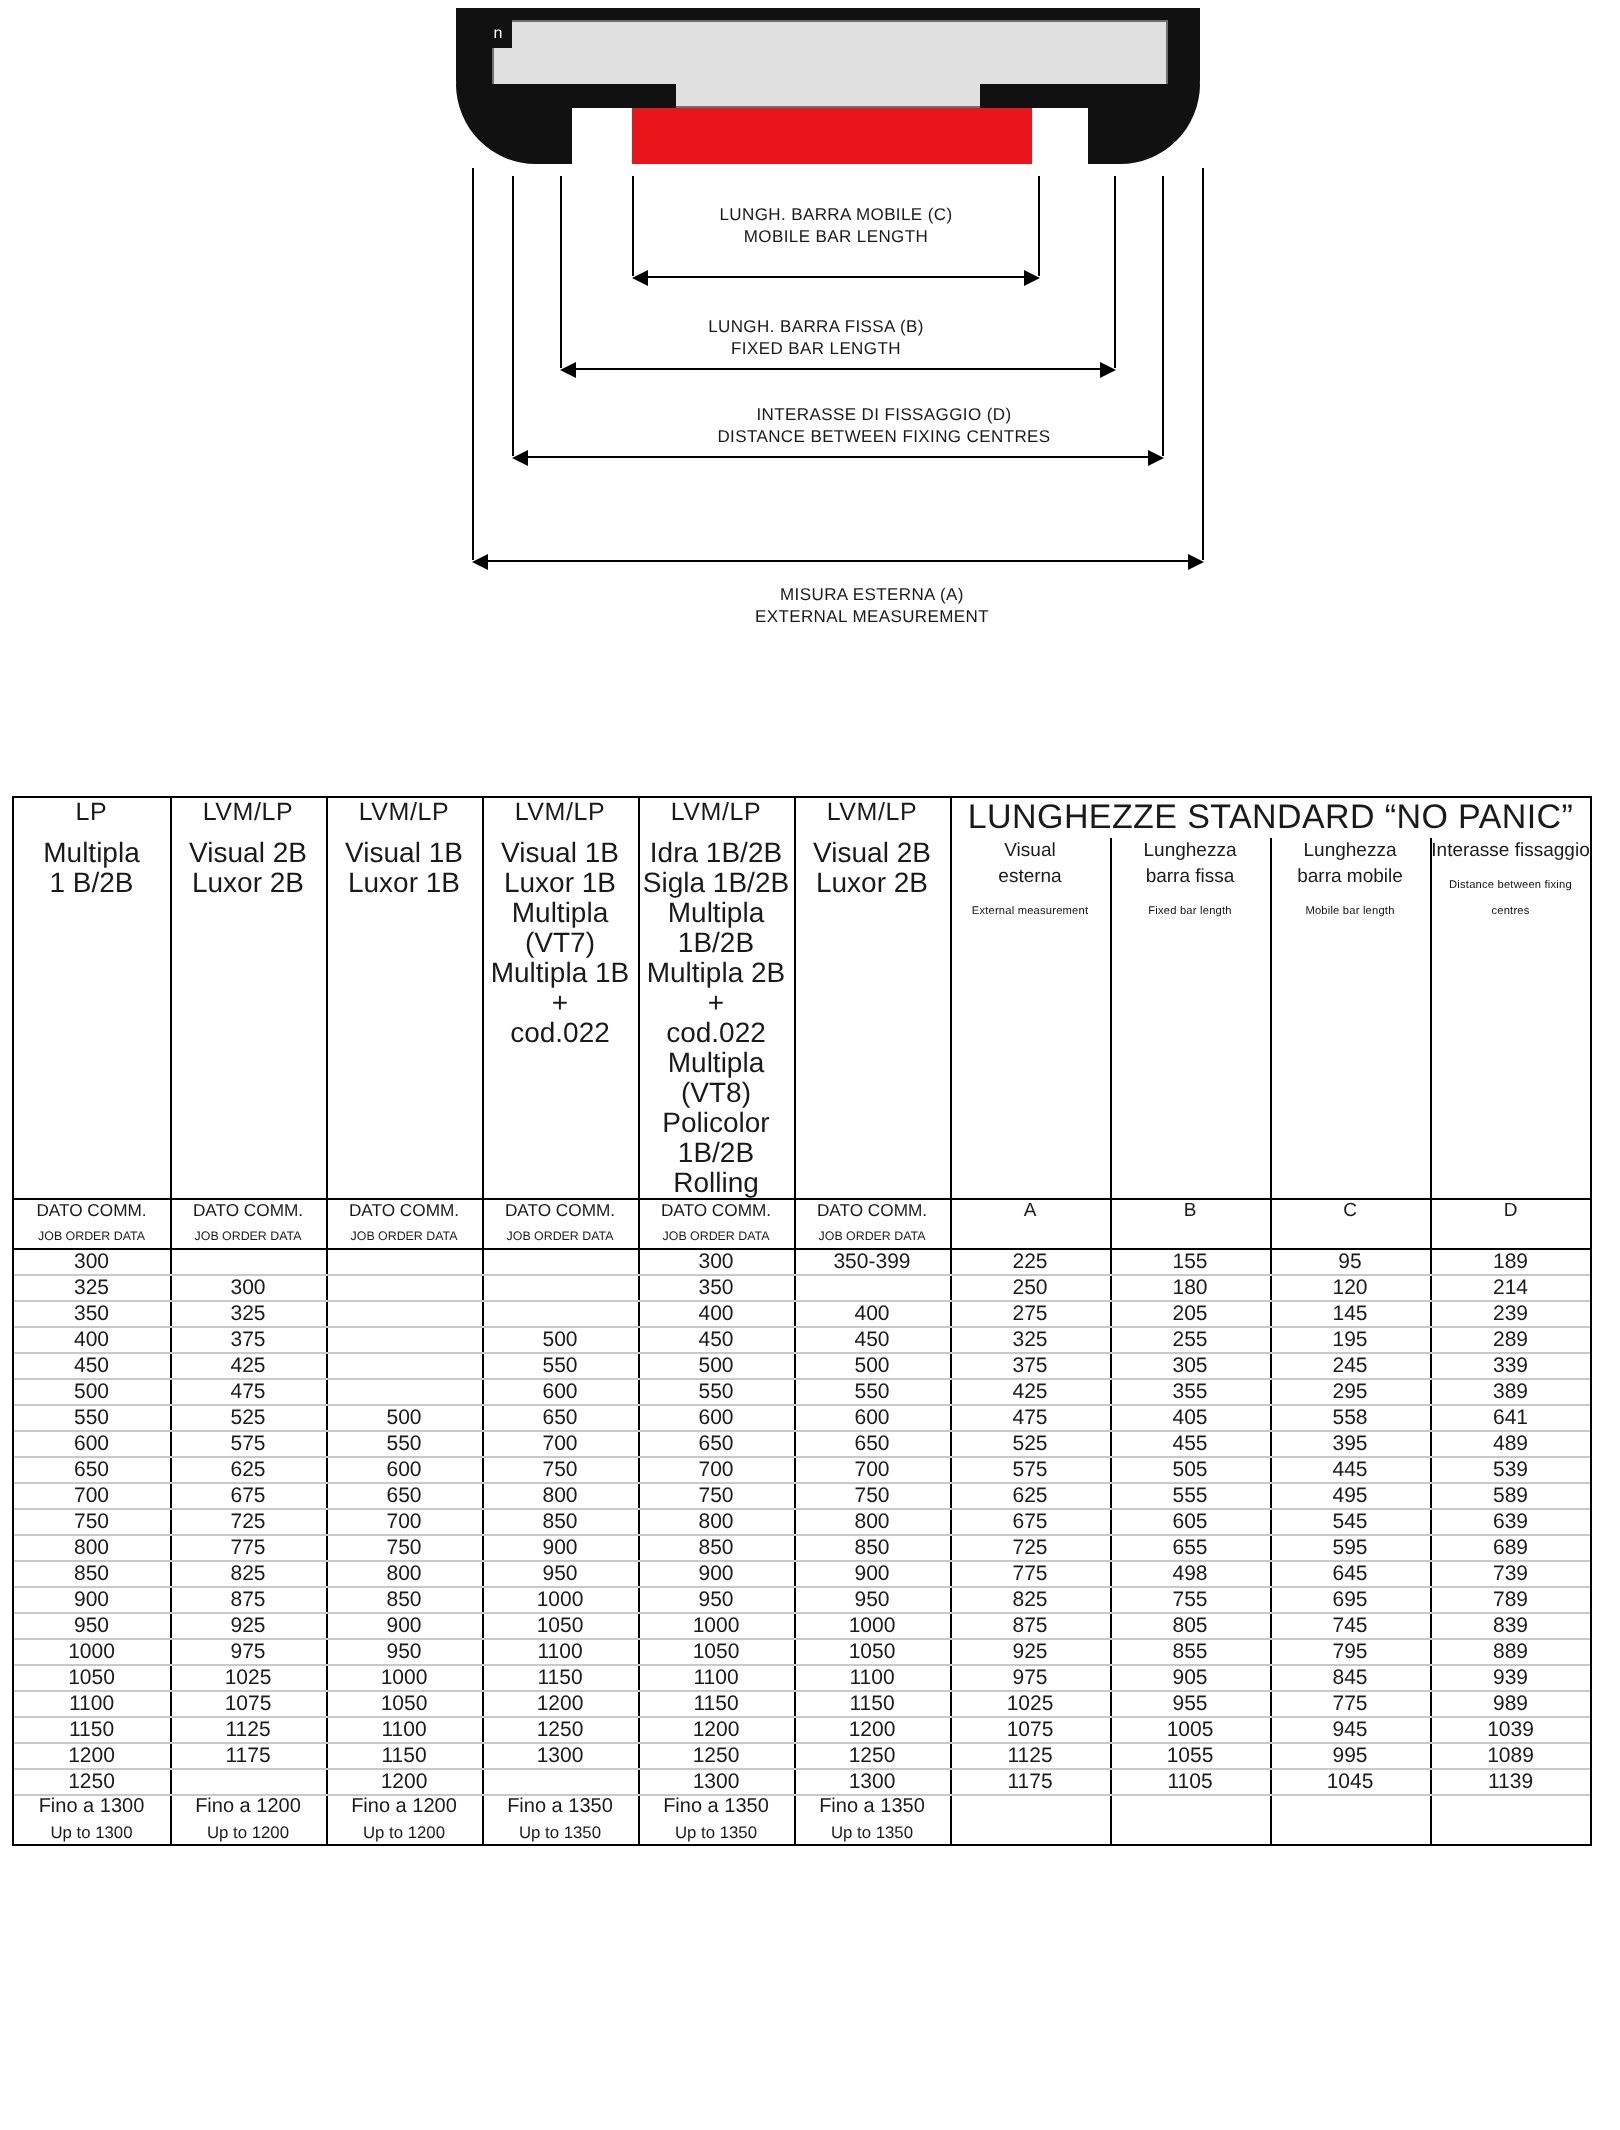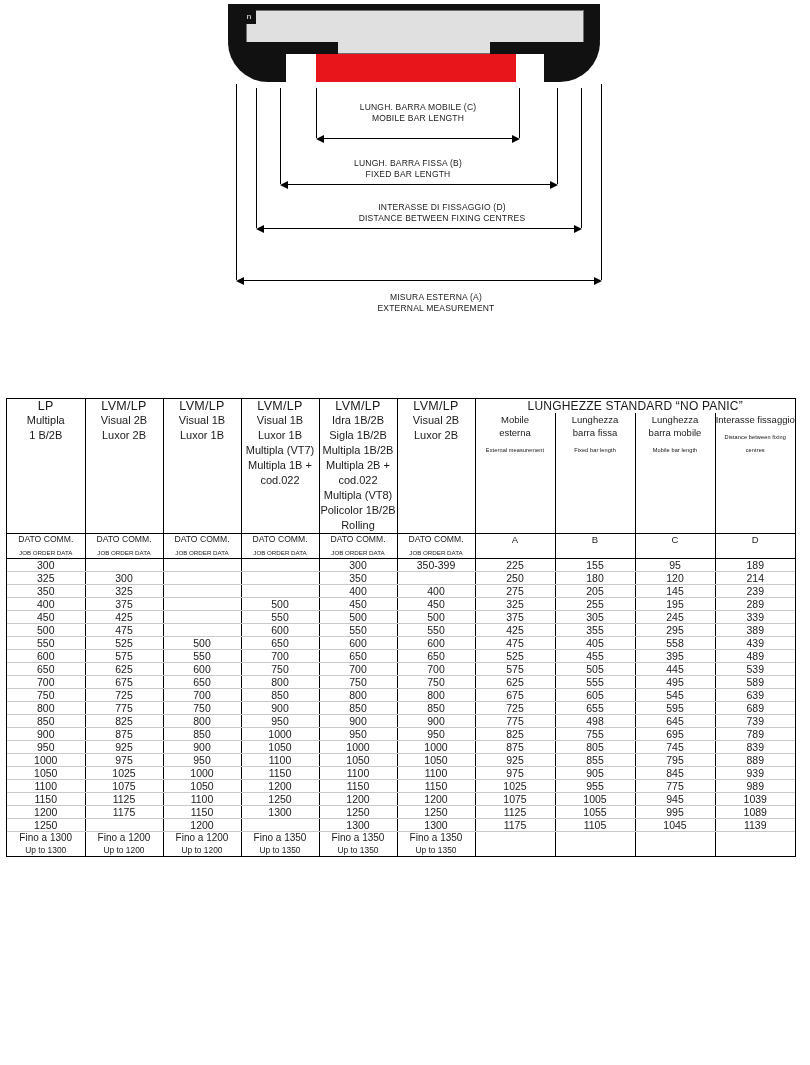--- a/index.html
+++ b/index.html
@@ -85,24 +85,24 @@
     padding:0;margin:0;vertical-align:top;text-align:center;
     font-weight:normal;
   }
   .vline{border-right:1px solid #000;}
   .hline{border-bottom:1px solid #000;}
 
   .hdr-lp{
     font-size:12.5px;font-weight:bold;padding:10px 0 8px;letter-spacing:.3px;
   }
   .hdr-std{
-    font-size:12px;font-weight:bold;padding:10px 0 8px;letter-spacing:.2px;
+    font-size:17px;font-weight:bold;padding:10px 0 8px;letter-spacing:.2px;
   }
   .sub-cell{
-    font-size:11px;line-height:15px;padding:8px 2px 10px;
+    font-size:14px;line-height:15px;padding:8px 2px 10px;
   }
   .sub-cell-right{
     font-size:9.5px;line-height:13px;padding:8px 2px 10px;
   }
   .sub-it{display:block;}
   .sub-en{display:block;font-size:5.6px;letter-spacing:.1px;color:#111;margin-top:5px;}
   .dato{
     font-size:8.6px;line-height:11px;padding:6px 0 5px;
   }
   .dato .en{display:block;font-size:6.2px;margin-top:2px;}
@@ -237,21 +237,21 @@
             <span class="sub-it">cod.022</span>
             <span class="sub-it">Multipla (VT8)</span>
             <span class="sub-it">Policolor 1B/2B</span>
             <span class="sub-it">Rolling</span>
           </td>
           <td class="sub-cell vline">
             <span class="sub-it">Visual 2B</span>
             <span class="sub-it">Luxor 2B</span>
           </td>
           <td class="sub-cell-right vline">
-            <span class="sub-it">Mobile</span>
+            <span class="sub-it">Visual</span>
             <span class="sub-it">esterna</span>
             <span class="sub-en">External measurement</span>
           </td>
           <td class="sub-cell-right vline">
             <span class="sub-it">Lunghezza</span>
             <span class="sub-it">barra fissa</span>
             <span class="sub-en">Fixed bar length</span>
           </td>
           <td class="sub-cell-right vline">
             <span class="sub-it">Lunghezza</span>
@@ -350,21 +350,21 @@
         <tr>
           <td class="val vline dotted">550</td>
           <td class="val vline dotted">525</td>
           <td class="val vline dotted">500</td>
           <td class="val vline dotted">650</td>
           <td class="val vline dotted">600</td>
           <td class="val vline dotted">600</td>
           <td class="val vline dotted">475</td>
           <td class="val vline dotted">405</td>
           <td class="val vline dotted">558</td>
-          <td class="val dotted">439</td>
+          <td class="val dotted">641</td>
         </tr>
         <tr>
           <td class="val vline dotted">600</td>
           <td class="val vline dotted">575</td>
           <td class="val vline dotted">550</td>
           <td class="val vline dotted">700</td>
           <td class="val vline dotted">650</td>
           <td class="val vline dotted">650</td>
           <td class="val vline dotted">525</td>
           <td class="val vline dotted">455</td>

